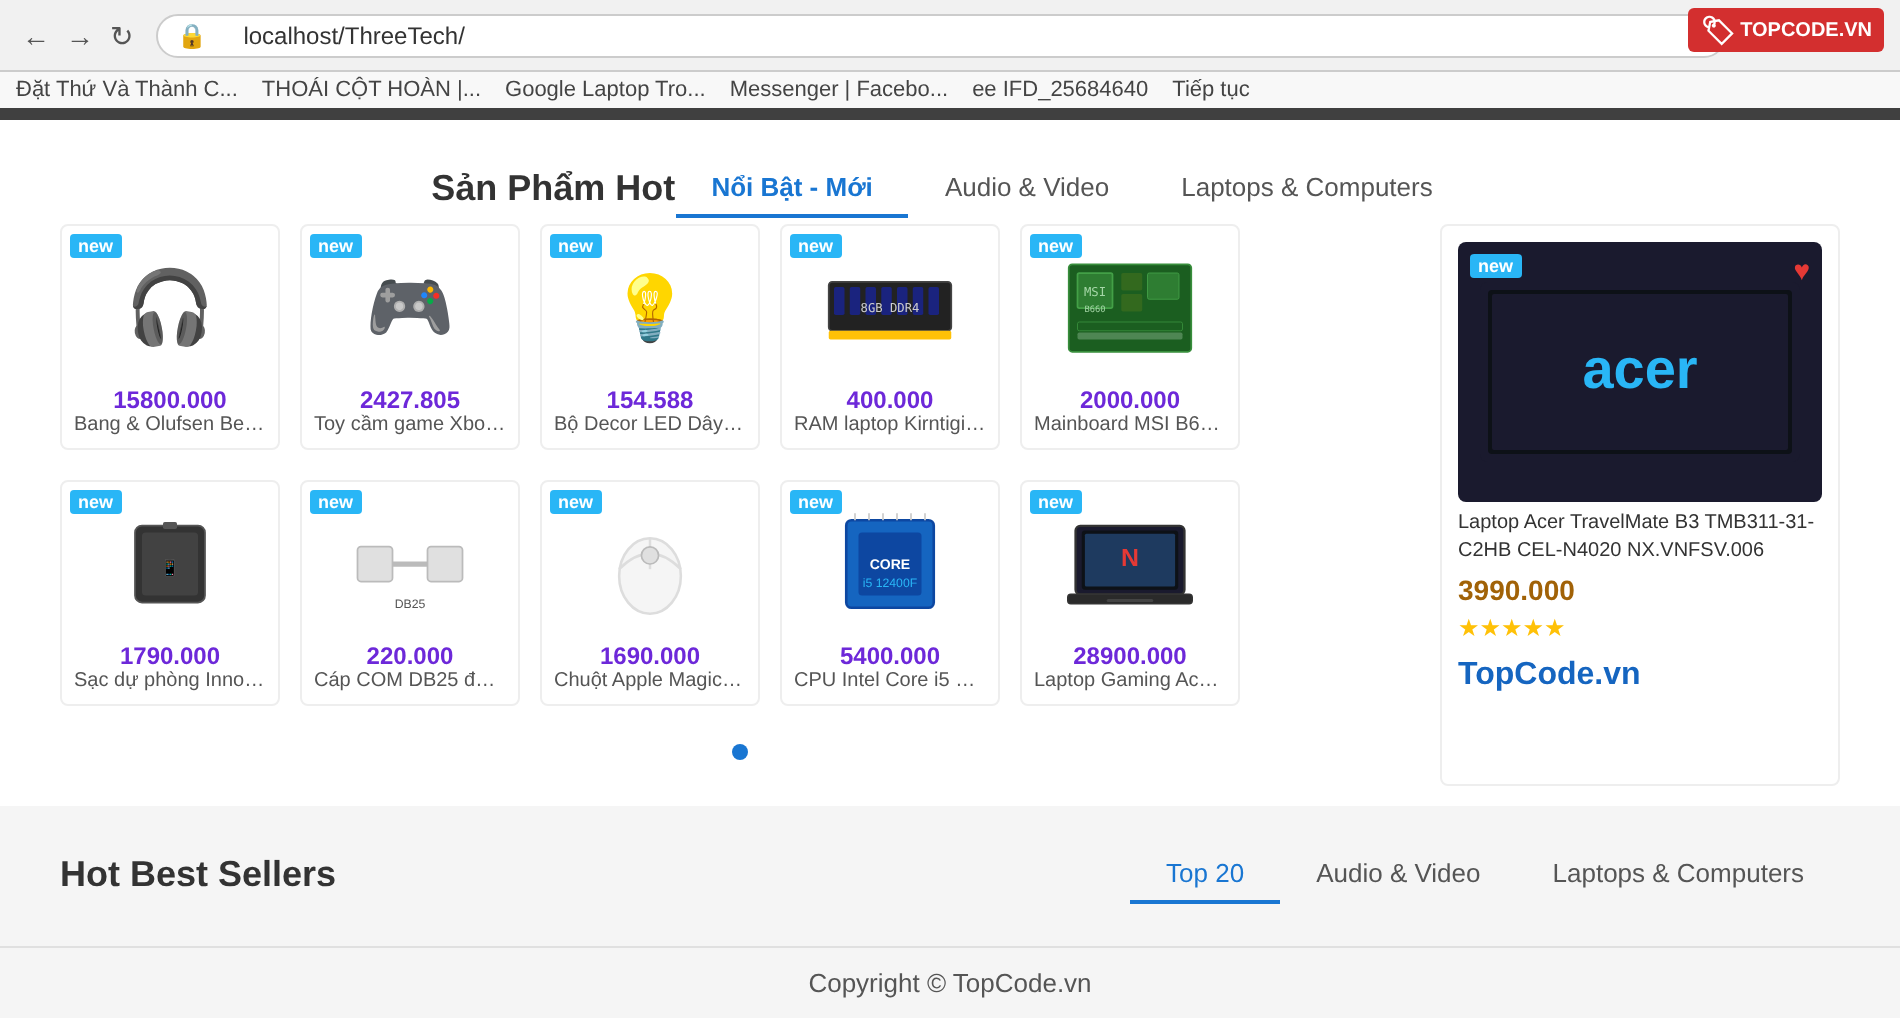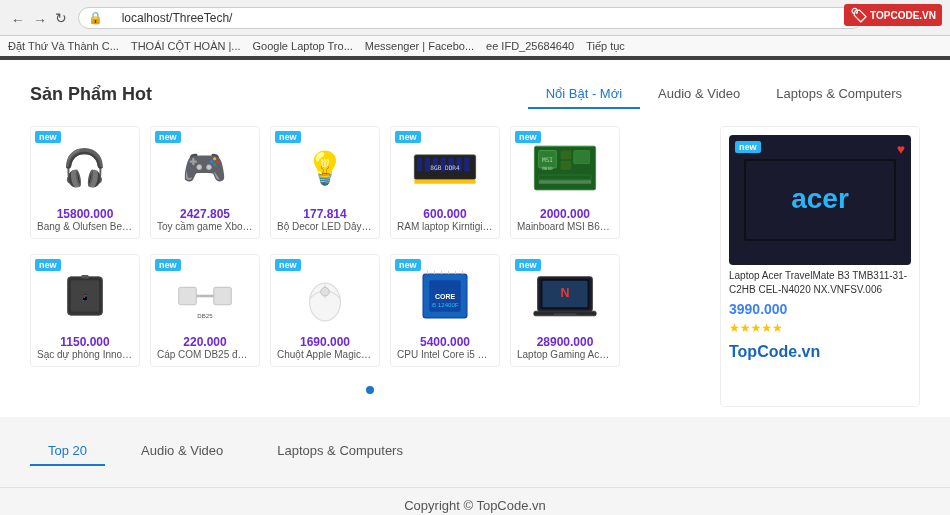--- a/index.html
+++ b/index.html
@@ -27,57 +27,57 @@
       display: flex;
       align-items: center;
       gap: 6px;
     }
     .address-text { font-size: 12px; color: #333; margin-left: 12px; }
     .browser-actions { display: flex; gap: 6px; align-items: center; font-size: 12px; color: #555; }
 
     
     .bookmarks-bar {
       background: #f8f8f8;
-      border-bottom: 4px solid #404040;
+      border-bottom: 6px solid #404040;
       padding: 4px 8px;
       display: flex;
       gap: 12px;
       align-items: center;
       font-size: 11px;
       color: #333;
       height: 24px;
       overflow: hidden;
     }
     .bookmark-item { white-space: nowrap; cursor: pointer; color: #444; text-decoration: none; }
 
     
     .main-content { background: #fff; }
 
     
     .hot-products { padding: 20px 30px 10px; }
     .hot-products-header {
       display: flex;
       align-items: center;
-      justify-content: space-between;
-      margin-bottom: 17px;
+      justify-content: center;
+      margin-bottom: 3px;
     }
     .section-title { font-size: 18px; font-weight: bold; color: #333; }
 
     .tabs { display: flex; gap: 0; }
     .tab {
       padding: 6px 18px;
       font-size: 13px;
       cursor: pointer;
       color: #555;
       border-bottom: 2px solid transparent;
     }
     .tab.active {
       color: #1976d2;
       border-bottom: 2px solid #1976d2;
-      font-weight: 400;
+      font-weight: 700;
     }
 
     
     .products-area { display: flex; gap: 0; }
     .products-grid { flex: 1; }
     .products-row { display: flex; gap: 10px; margin-bottom: 15px; }
 
     .product-card {
       width: 110px;
       min-width: 110px;
@@ -146,41 +146,41 @@
       display: flex;
       align-items: center;
       justify-content: center;
       position: relative;
     }
     .featured-img .heart { position: absolute; top: 6px; right: 6px; color: #e53935; font-size: 14px; }
     .featured-new { position: absolute; top: 6px; left: 6px; background: #29b6f6; color: #fff; font-size: 9px; padding: 1px 4px; border-radius: 2px; font-weight: bold; }
 
     .featured-category { font-size: 10px; color: #888; margin-top: 6px; }
     .featured-title { font-size: 10px; color: #333; font-weight: 500; margin: 4px 0; line-height: 1.4; }
-    .featured-price { font-size: 14px; font-weight: bold; color: #3b82f6; }
+    .featured-price { font-size: 14px; font-weight: bold; color: #a16207; }
     .featured-stars { color: #ffc107; font-size: 12px; margin-top: 4px; }
     .featured-brand { font-size: 16px; font-weight: bold; color: #1565c0; margin-top: 8px; }
 
     
     .dot-indicator { text-align: center; margin: 5px 0 10px; }
     .dot { display: inline-block; width: 8px; height: 8px; border-radius: 50%; background: #1976d2; }
 
     
     .hot-best-sellers {
       background: #f5f5f5;
       padding: 20px 30px 15px;
       min-height: 70px;
     }
     .hbs-header {
       display: flex;
       align-items: center;
       justify-content: space-between;
     }
     .hbs-title { font-size: 18px; font-weight: bold; color: #333; }
-    .hbs-tabs { display: flex; gap: 18px; }
+    .hbs-tabs { display: flex; gap: 0; }
     .hbs-tab { padding: 6px 18px; font-size: 13px; cursor: pointer; color: #555; border-bottom: 2px solid transparent; }
     .hbs-tab.active { color: #1976d2; border-bottom: 2px solid #1976d2; font-weight: 500; }
 
     
     .copyright-footer {
       background: #f5f5f5;
       padding: 10px;
       text-align: center;
       font-size: 13px;
       color: #555;
@@ -260,42 +260,42 @@
             </div>
             <div class="product-price">2427.805</div>
             <div class="product-name">Toy cầm game Xbox One</div>
           </div>
 
           <div class="product-card">
             <span class="new-badge">new</span>
             <div class="product-img">
               <span class="img-led">💡</span>
             </div>
-            <div class="product-price">177.814</div>
+            <div class="product-price">154.588</div>
             <div class="product-name">Bộ Decor LED Dây RGB Đi</div>
           </div>
 
           <div class="product-card">
             <span class="new-badge">new</span>
             <div class="product-img">
 
               <svg viewBox="0 0 80 50" xmlns="http://www.w3.org/2000/svg">
                 <rect x="5" y="10" width="70" height="28" rx="2" fill="#222" stroke="#444" stroke-width="1"></rect>
                 <rect x="8" y="13" width="6" height="16" rx="1" fill="#1a237e"></rect>
                 <rect x="17" y="13" width="6" height="16" rx="1" fill="#1a237e"></rect>
                 <rect x="26" y="13" width="6" height="16" rx="1" fill="#1a237e"></rect>
                 <rect x="35" y="13" width="6" height="16" rx="1" fill="#1a237e"></rect>
                 <rect x="44" y="13" width="6" height="16" rx="1" fill="#1a237e"></rect>
                 <rect x="53" y="13" width="6" height="16" rx="1" fill="#1a237e"></rect>
                 <rect x="62" y="13" width="6" height="16" rx="1" fill="#1a237e"></rect>
                 <rect x="5" y="38" width="70" height="5" rx="1" fill="#ffc107"></rect>
                 <text x="40" y="27" text-anchor="middle" fill="#ccc" font-size="7" font-family="monospace">8GB DDR4</text>
               </svg>
             </div>
-            <div class="product-price">600.000</div>
+            <div class="product-price">400.000</div>
             <div class="product-name">RAM laptop Kirntigio 8GB I</div>
           </div>
 
           <div class="product-card">
             <span class="new-badge">new</span>
             <div class="product-img">
 
               <svg viewBox="0 0 80 60" xmlns="http://www.w3.org/2000/svg">
                 <rect x="5" y="5" width="70" height="50" rx="2" fill="#1b5e20" stroke="#388e3c" stroke-width="1"></rect>
                 <rect x="10" y="10" width="20" height="20" rx="1" fill="#2e7d32" stroke="#43a047" stroke-width="1"></rect>
@@ -319,21 +319,21 @@
             <span class="new-badge">new</span>
             <div class="product-img">
 
               <svg viewBox="0 0 80 60" xmlns="http://www.w3.org/2000/svg">
                 <rect x="20" y="8" width="40" height="44" rx="4" fill="#333" stroke="#555" stroke-width="1"></rect>
                 <rect x="24" y="12" width="32" height="36" rx="2" fill="#424242"></rect>
                 <text x="40" y="35" text-anchor="middle" fill="#fff" font-size="9" font-family="Arial">📱</text>
                 <rect x="36" y="6" width="8" height="4" rx="1" fill="#555"></rect>
               </svg>
             </div>
-            <div class="product-price">1150.000</div>
+            <div class="product-price">1790.000</div>
             <div class="product-name">Sạc dự phòng Innostyle P</div>
           </div>
 
           <div class="product-card">
             <span class="new-badge">new</span>
             <div class="product-img">
               <svg viewBox="0 0 80 60" xmlns="http://www.w3.org/2000/svg">
                 <rect x="10" y="20" width="20" height="20" rx="2" fill="#e0e0e0" stroke="#bbb" stroke-width="1"></rect>
                 <line x1="30" y1="30" x2="50" y2="30" stroke="#bbb" stroke-width="3"></line>
                 <rect x="50" y="20" width="20" height="20" rx="2" fill="#e0e0e0" stroke="#bbb" stroke-width="1"></rect>
@@ -417,20 +417,21 @@
         <div class="featured-title">Laptop Acer TravelMate B3 TMB311-31-C2HB CEL-N4020 NX.VNFSV.006</div>
         <div class="featured-price">3990.000</div>
         <div class="featured-stars">★★★★★</div>
         <div class="featured-brand">TopCode.vn</div>
       </div>
     </div>
   </div>
 
   <div class="hot-best-sellers">
     <div class="hbs-header">
+      <h2 class="hbs-title">Hot Best Sellers</h2>
       <div class="hbs-tabs">
         <div class="hbs-tab active">Top 20</div>
         <div class="hbs-tab">Audio &amp; Video</div>
         <div class="hbs-tab">Laptops &amp; Computers</div>
       </div>
     </div>
   </div>
 
   <div class="copyright-footer">
     <span>Copyright © TopCode.vn</span>

